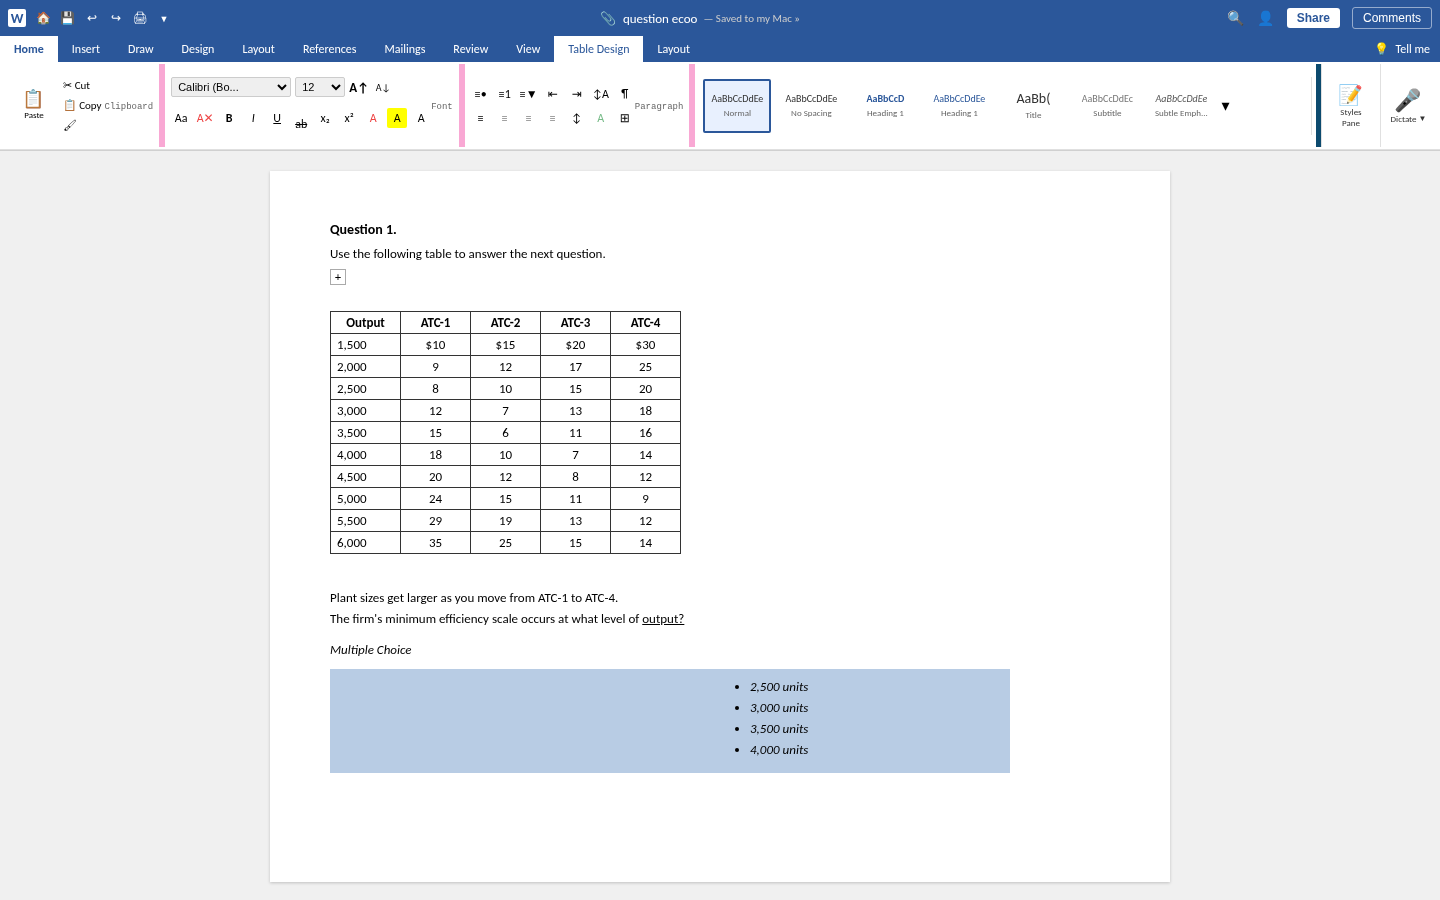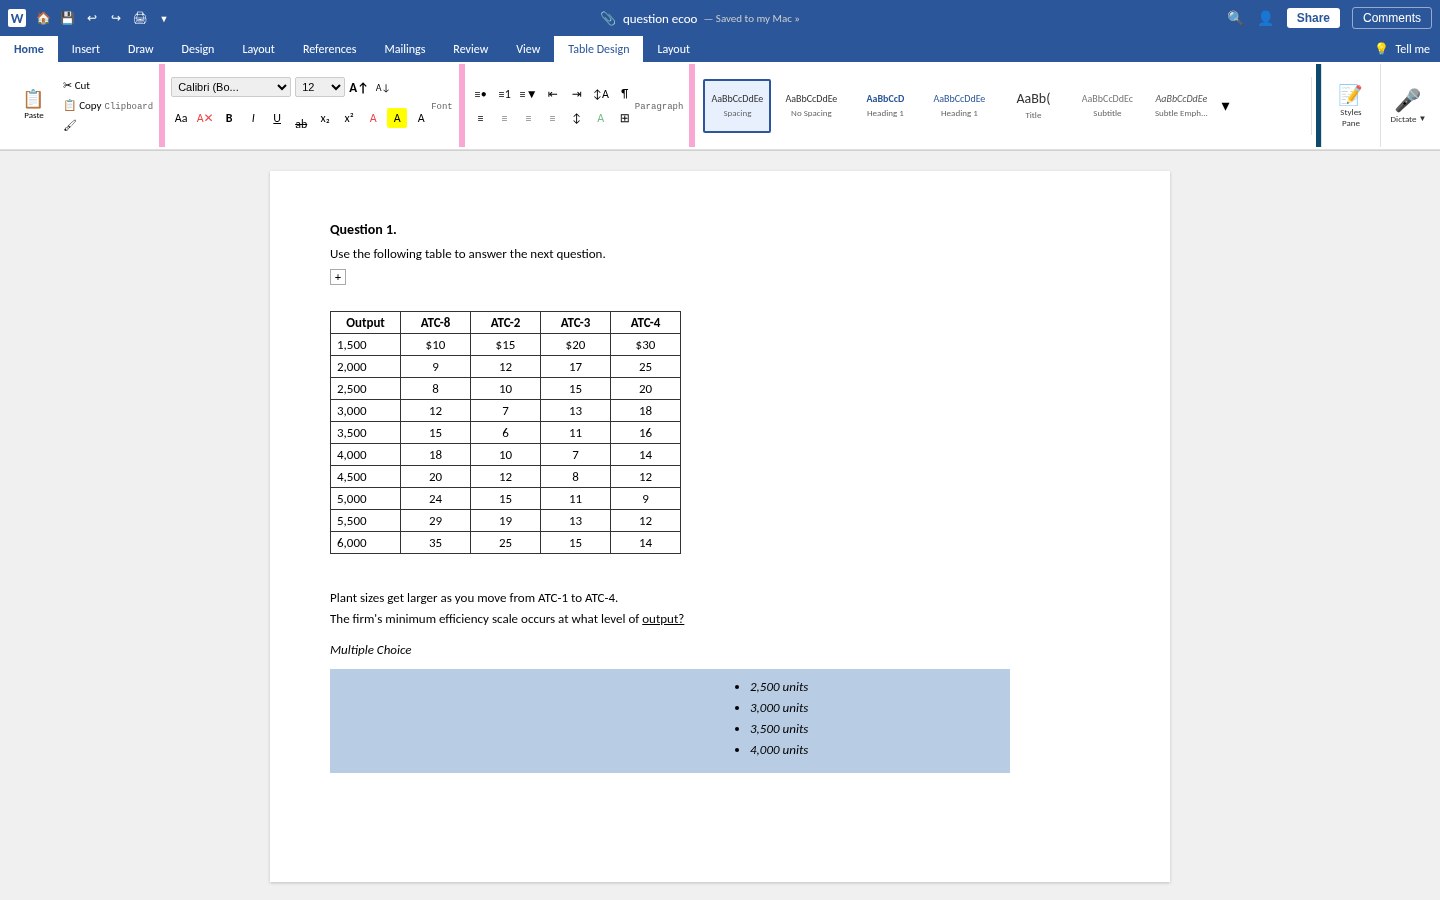--- a/index.html
+++ b/index.html
@@ -234,21 +234,21 @@
           <div class="fmt-btn">⊞</div>
         </div>
       </div>
       <div class="ribbon-group-label">Paragraph</div>
     </div>
 
     <div style="display:flex; align-items:center; padding:4px; flex:1; border-right:5px solid #0c4a6e;">
       <div id="styles-area">
         <div class="style-item selected">
           <div class="style-preview" style="font-size:10px; color:#333;">AaBbCcDdEe</div>
-          <div class="style-label">Spacing</div>
+          <div class="style-label">Normal</div>
         </div>
         <div class="style-item">
           <div class="style-preview" style="font-size:10px; color:#333;">AaBbCcDdEe</div>
           <div class="style-label">No Spacing</div>
         </div>
         <div class="style-item">
           <div class="style-preview" style="font-size:10px; color:#2b579a; font-weight:bold;">AaBbCcD</div>
           <div class="style-label">Heading 1</div>
         </div>
         <div class="style-item">
@@ -296,21 +296,21 @@
     </div>
 
     <div style="margin-bottom:2px;">
       <div class="table-add-btn">+</div>
     </div>
 
     <table class="atc-table">
       <thead>
         <tr>
           <th>Output</th>
-          <th>ATC-8</th>
+          <th>ATC-1</th>
           <th>ATC-2</th>
           <th>ATC-3</th>
           <th>ATC-4</th>
         </tr>
       </thead>
       <tbody id="table-body">
       <tr>
             <td>1,500</td>
             <td>$10</td>
             <td>$15</td>

